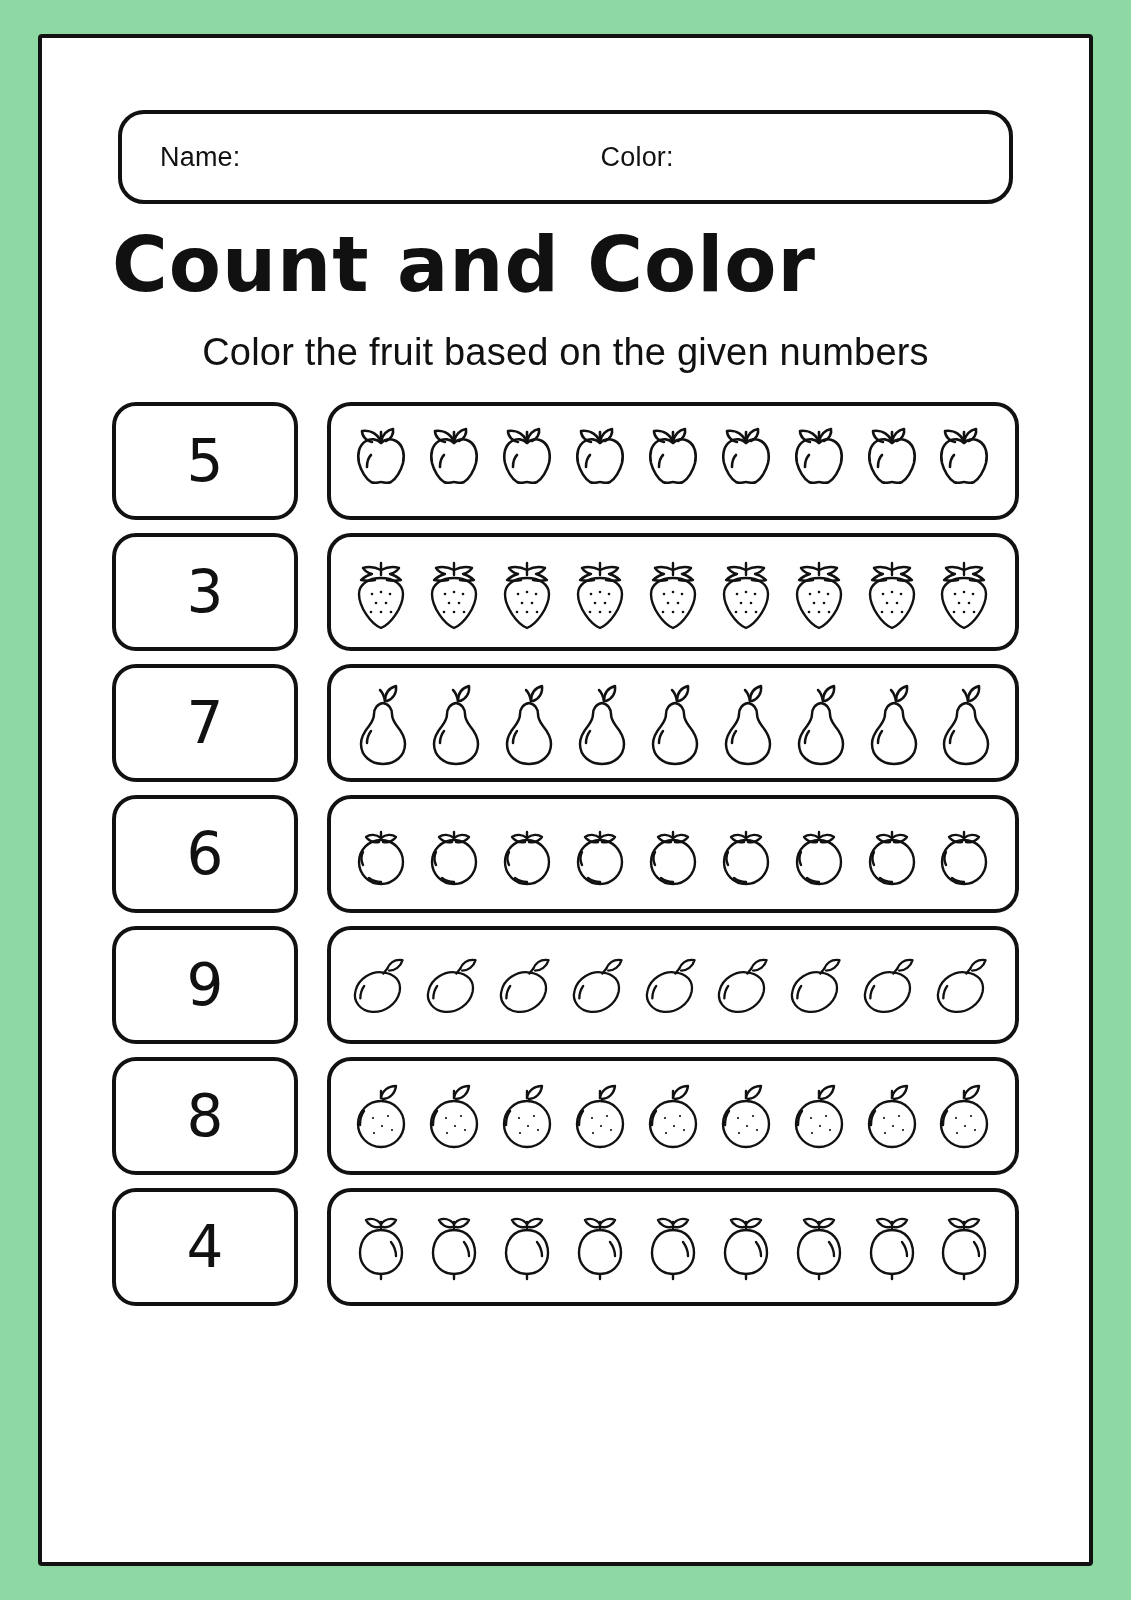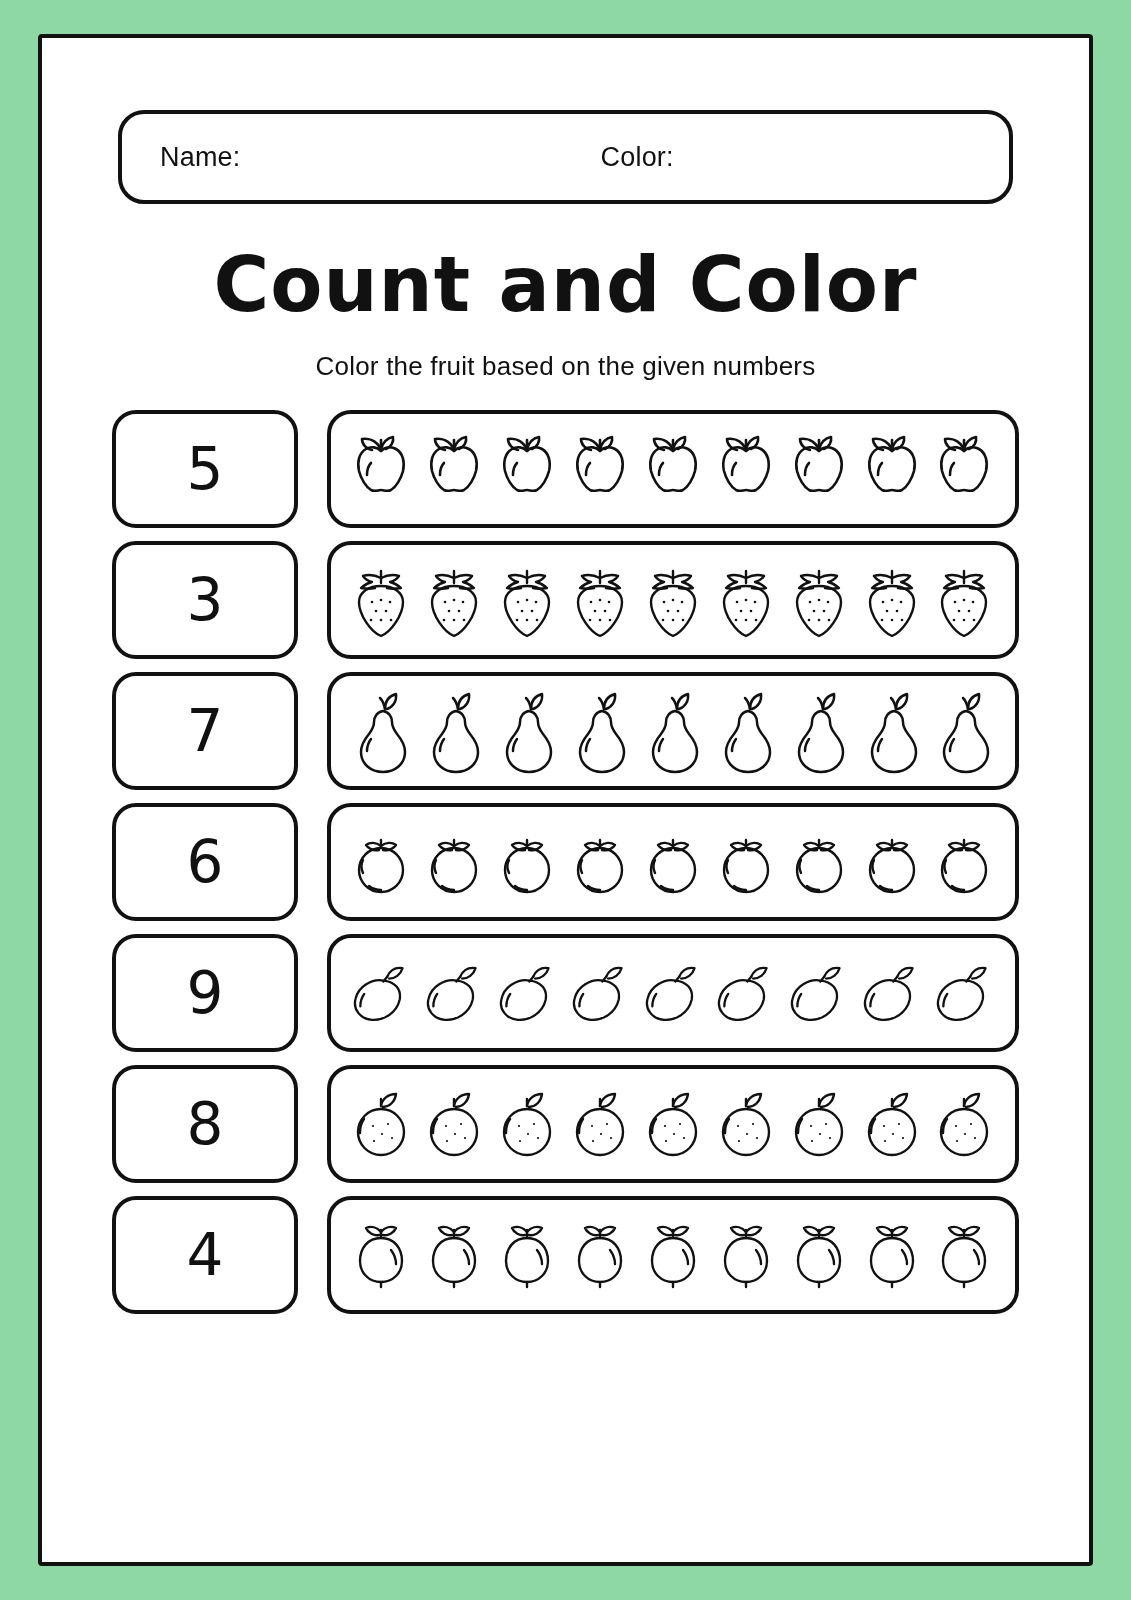--- a/index.html
+++ b/index.html
@@ -48,32 +48,31 @@
   .namebar .field {
     font-size: 27px;
     color: #111111;
     letter-spacing: .2px;
   }
   .namebar .field.name { margin-left: 38px; }
   .namebar .field.class { margin-left: 360px; }
 
   
   .title {
-    text-align: center;
-    margin-top: 36px;
+    margin-top: 16px;
     font-size: 76px;
     font-weight: bold;
     color: #111111;
     letter-spacing: 1px;
     font-family: "DejaVu Sans", sans-serif;
   }
   .subtitle {
     text-align: center;
     margin-top: 22px;
-    font-size: 26px;
+    font-size: 38px;
     color: #111111;
     letter-spacing: .2px;
   }
 
   
   .rows {
     margin-top: 28px;
   }
   .row {
     display: flex;

